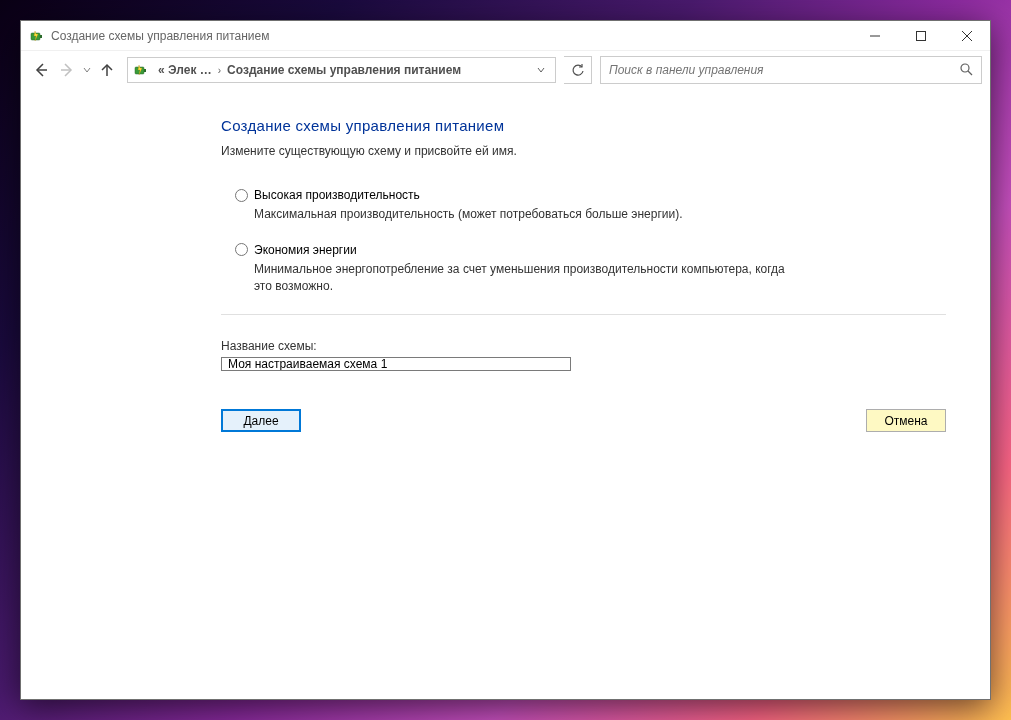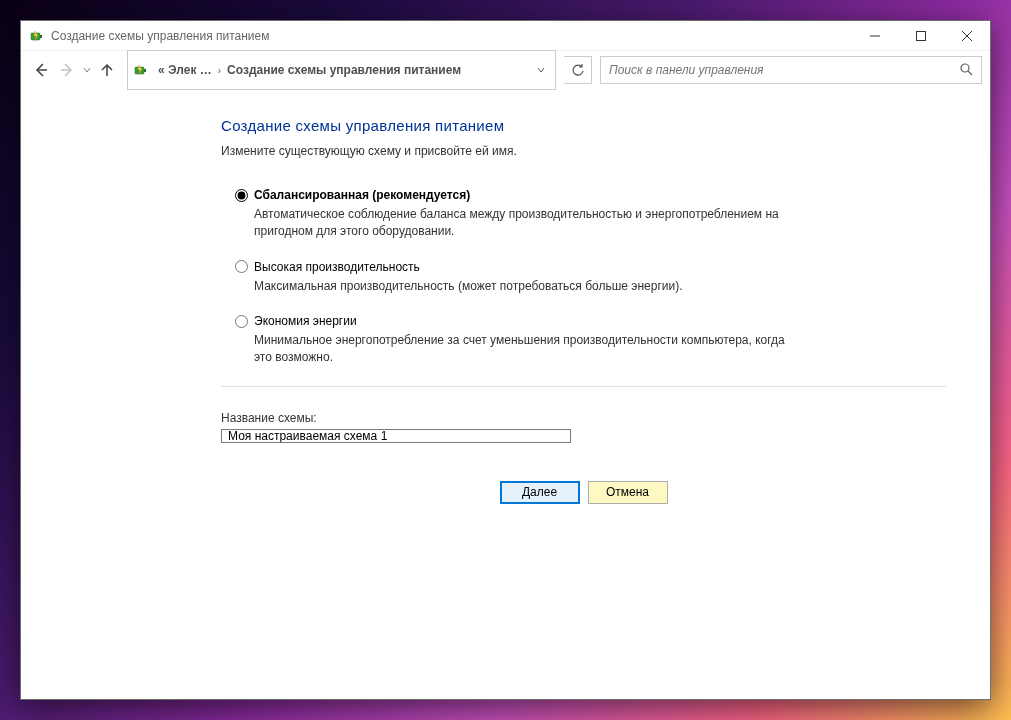--- a/index.html
+++ b/index.html
@@ -46,21 +46,21 @@
 }
 .nav-btn {
   width: 24px; height: 24px;
   display: flex; align-items: center; justify-content: center;
   color: #606060;
 }
 .nav-btn.disabled { color: #c0c0c0; }
 .nav-sep { color: #c0c0c0; margin: 0 2px; }
 .address-bar {
   flex: 1;
-  height: 40px;
+  height: 26px;
   border: 1px solid #cccccc;
   display: flex; align-items: center;
   padding: 0 4px;
   margin: 0 6px;
   background: #fff;
 }
 .address-bar .crumb-icon { width: 18px; height:18px; margin-right:4px; display:flex; align-items:center; justify-content:center;}
 .address-bar .crumb { color: #505050; font-size: 12px; padding: 0 4px; white-space: nowrap;}
 .address-bar .crumb.bold { font-weight: 600; }
 .address-bar .chev { color: #606060; font-size: 10px; padding: 0 2px;}
@@ -104,21 +104,21 @@
 .name-label { font-size:12px; margin-bottom:4px; color:#333;margin-top:24px;}
 .name-input {
   width: 350px; height: 14px;
   border: 1px solid #7a7a7a;
   padding: 0 6px;
   font-size: 12px;
   font-family: inherit;
   outline: none;
 }
 .buttons {
-  display:flex; justify-content:center; gap:8px;
+  display:flex; justify-content:space-between; gap:8px;
   margin-top: 38px;
   padding-right: 14px;
 }
 .btn {
   min-width: 80px; height: 23px;
   padding: 0 14px;
   background: #fef9c3;
   border: 1px solid #adadad;
   font-size: 12px;
   font-family: inherit;
@@ -218,27 +218,20 @@
             <line x1="9" y1="9" x2="13" y2="13" stroke="#606060" stroke-width="1.2"></line>
           </svg>
       </span>
     </div>
   </div>
 
   <div class="content">
     <div class="page-title">Создание схемы управления питанием</div>
     <div class="page-sub">Измените существующую схему и присвойте ей имя.</div>
 
-    <div class="opt">
-      <label class="row">
-        <input type="radio" name="plan" checked="" style="">
-        <span class="lbl bold">Сбалансированная (рекомендуется)</span>
-      </label>
-      <div class="desc">Автоматическое соблюдение баланса между производительностью и энергопотреблением на пригодном для этого оборудовании.</div>
-    </div>
 
     <div class="opt">
       <label class="row">
         <input type="radio" name="plan" style="">
         <span class="lbl">Высокая производительность</span>
       </label>
       <div class="desc">Максимальная производительность (может потребоваться больше энергии).</div>
     </div>
 
     <div class="opt">

